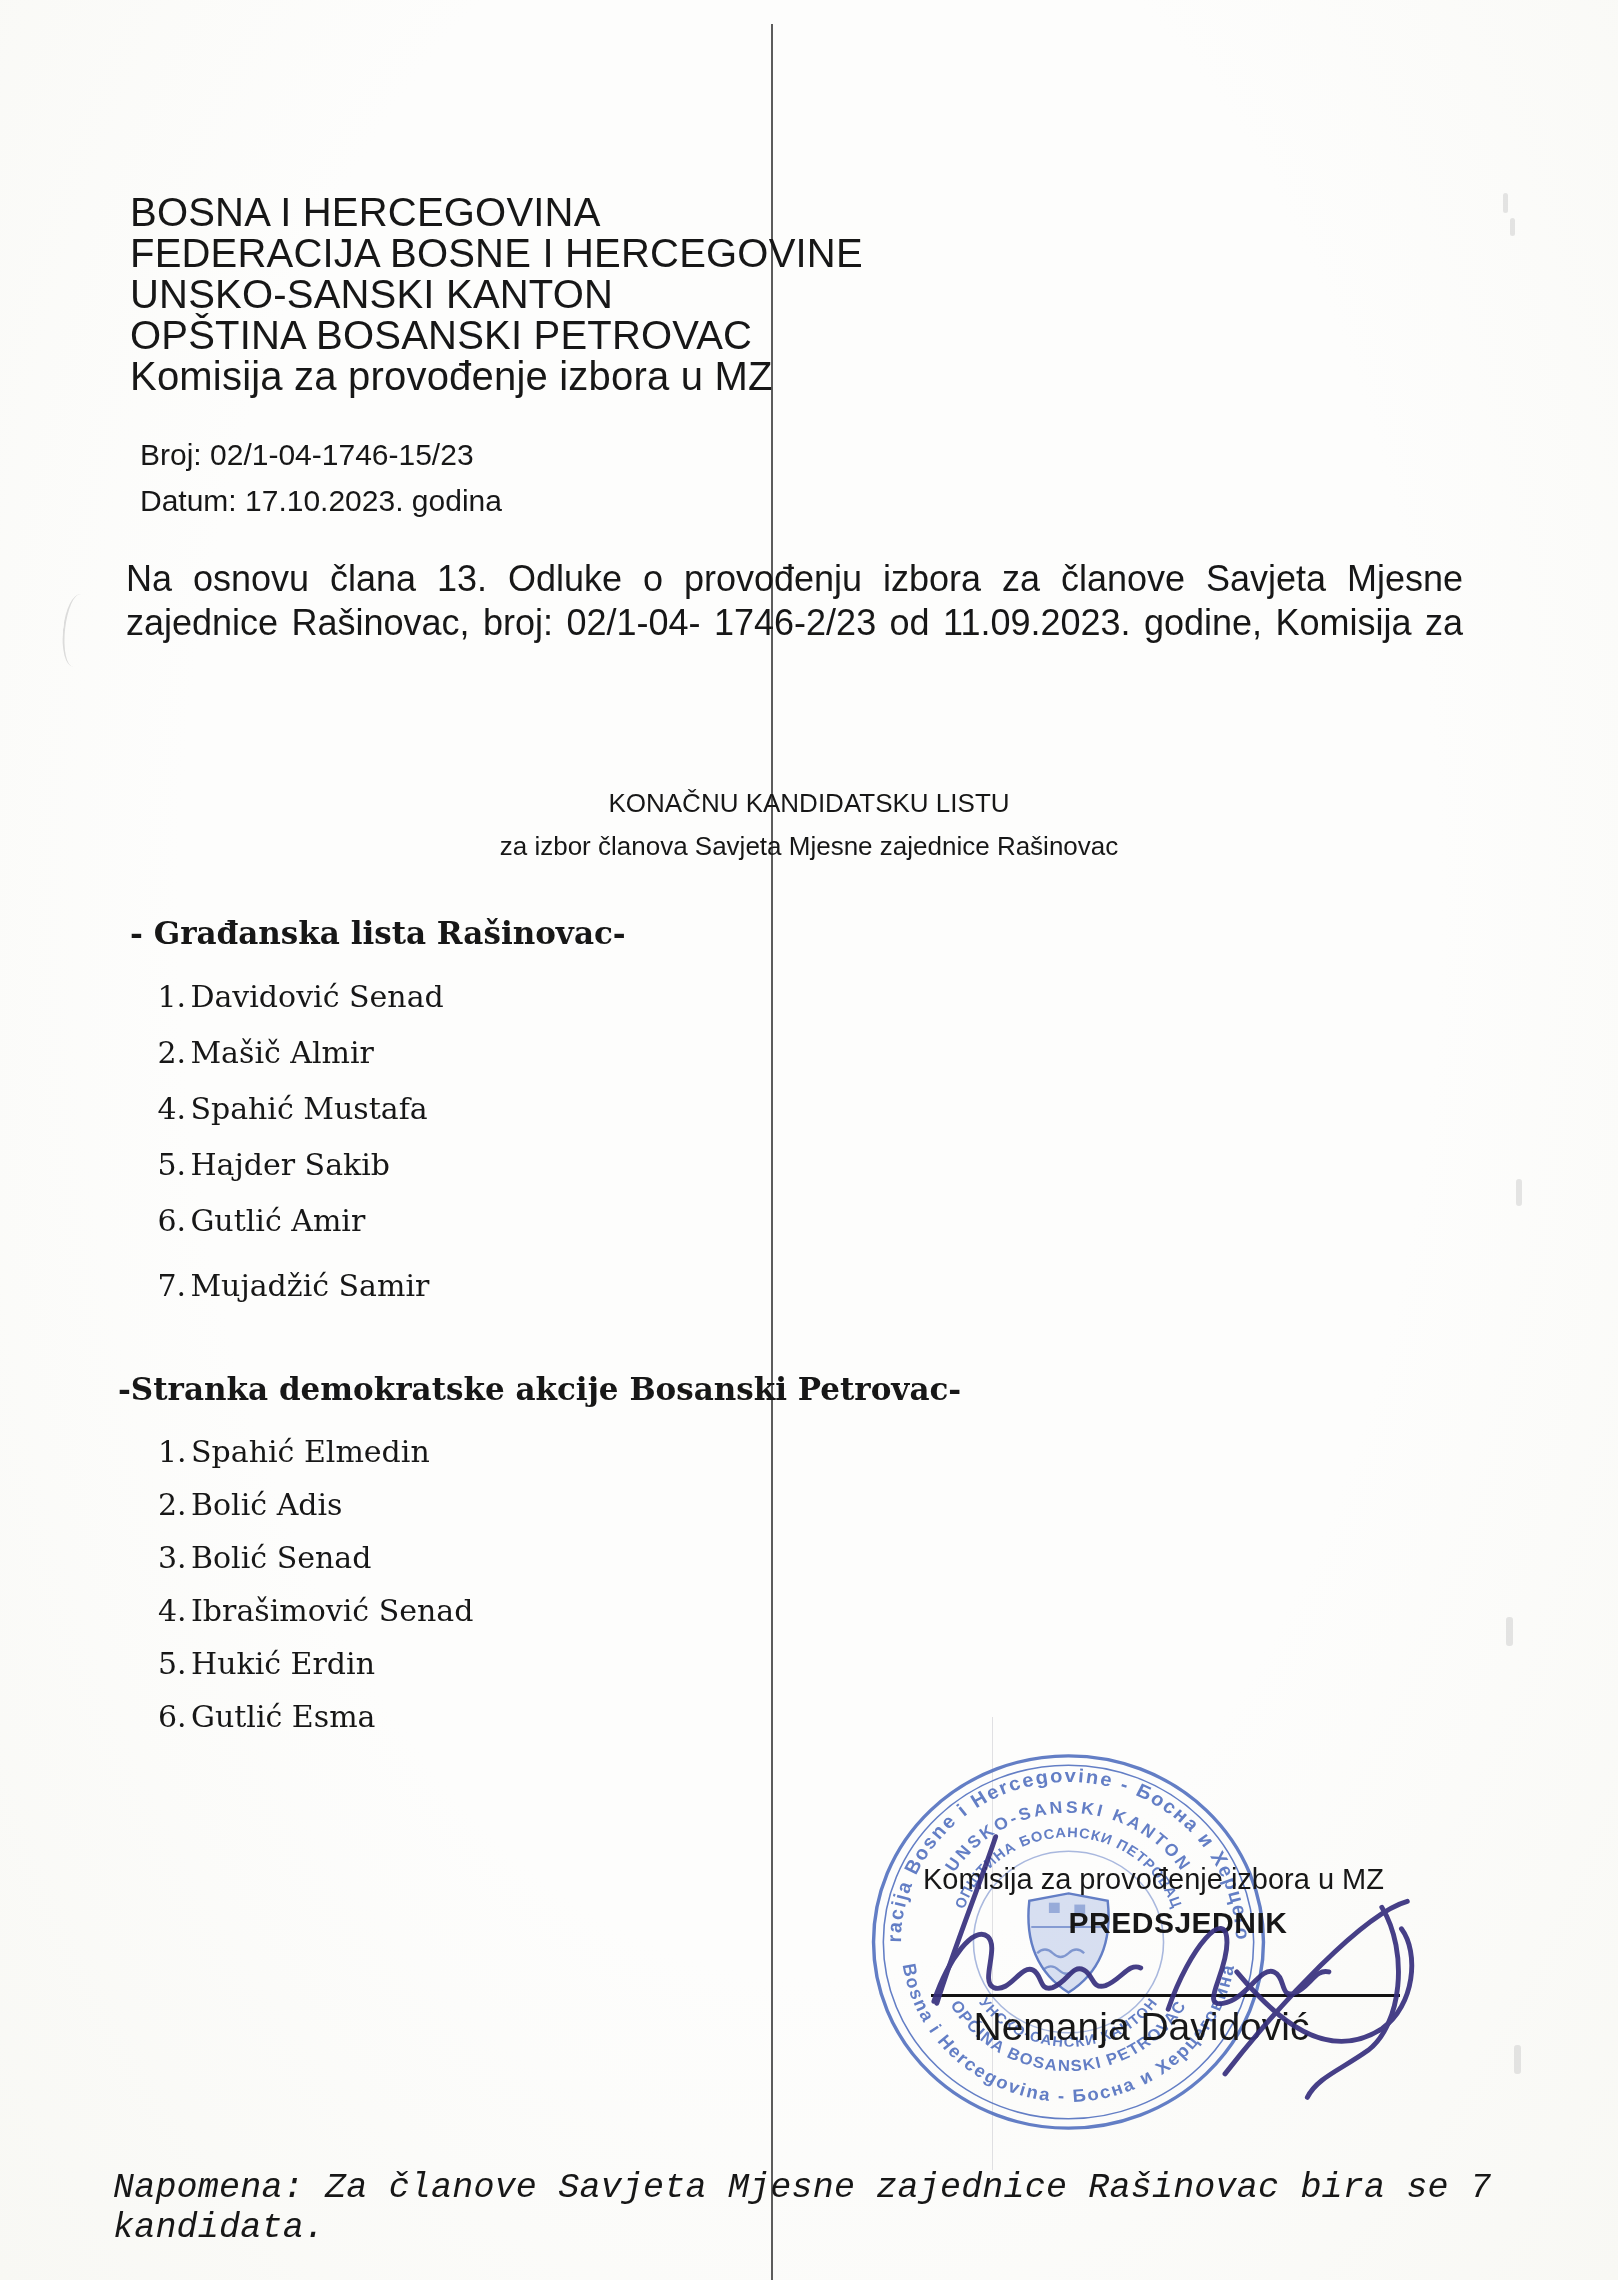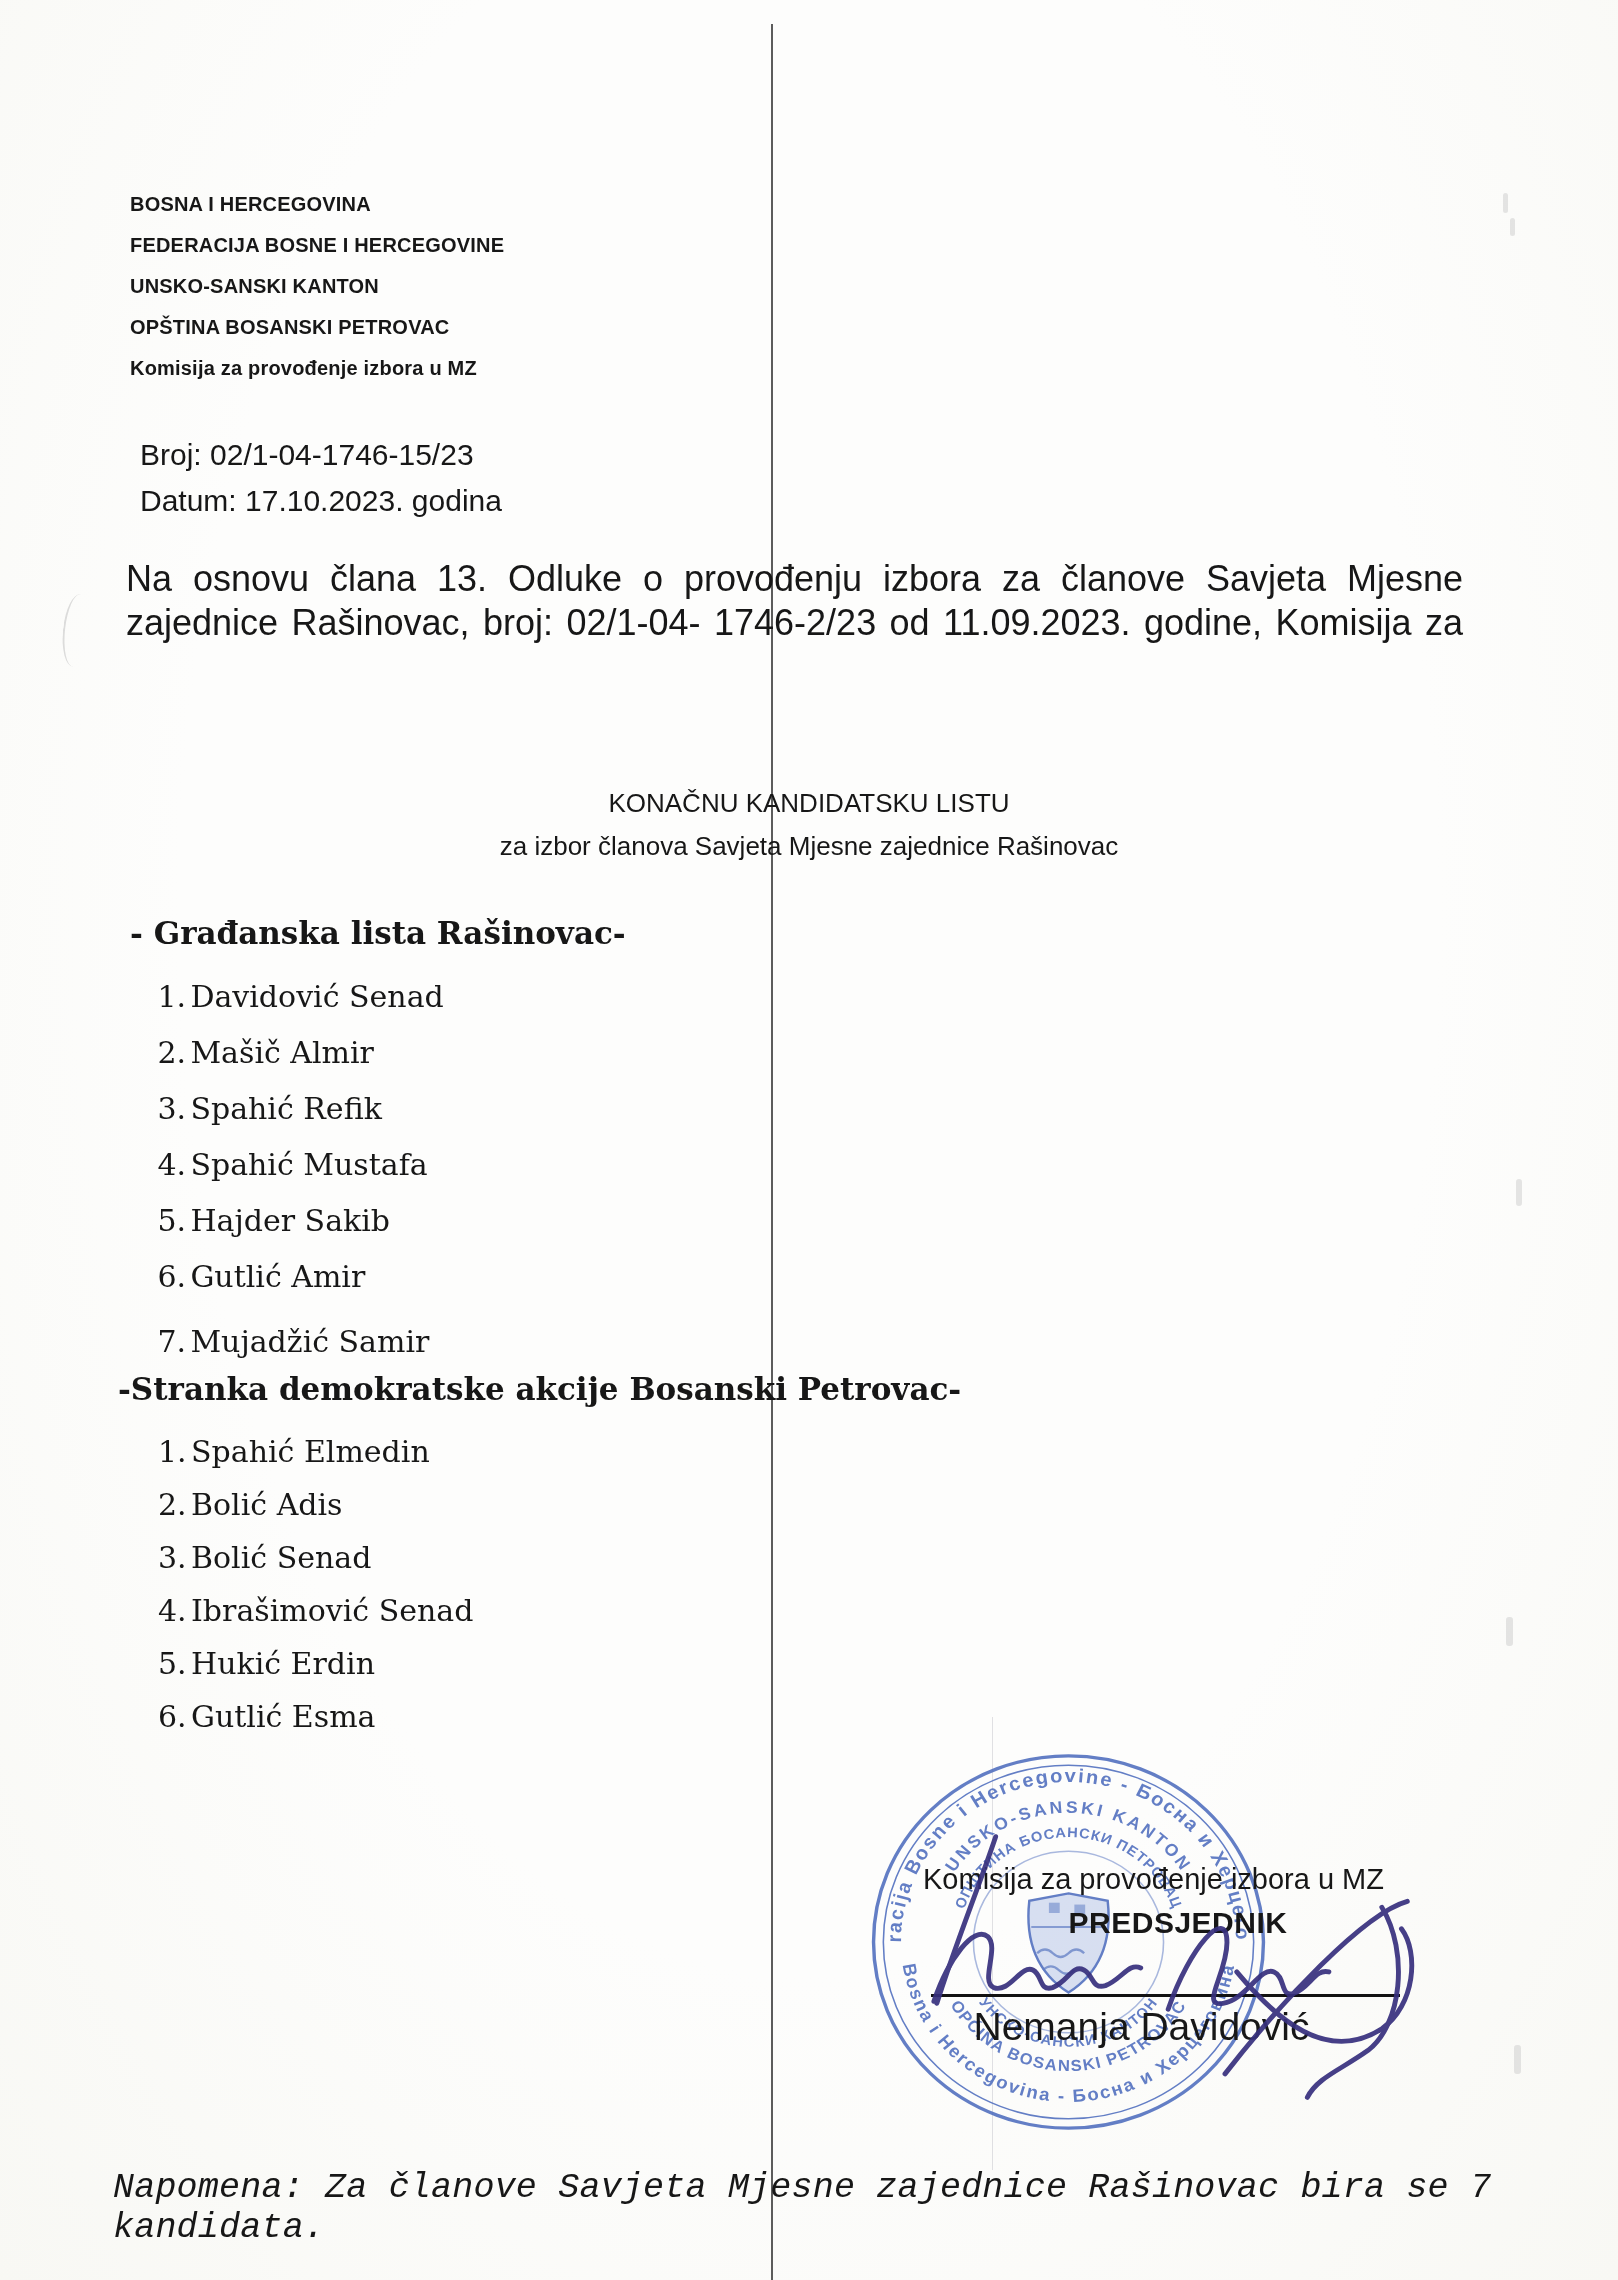--- a/index.html
+++ b/index.html
@@ -14,21 +14,21 @@
   }
   .abs{position:absolute;}
   .sans{font-family:"Liberation Sans",sans-serif;}
   .serif{font-family:"DejaVu Serif",serif;}
 
   
   .fold-main{left:771px;top:23.5px;width:2px;height:2257px;background:#3f3f3f;opacity:.85;}
   .fold-soft{left:992px;top:1717px;width:1px;height:453px;background:#7a7a8e;opacity:.22;}
 
   
-  .hdr{left:130px;top:184px;font-size:20px;line-height:41px;font-weight:bold;letter-spacing:0.2px;}
+  .hdr{left:130px;top:192px;font-size:40px;line-height:41px;font-weight:normal;letter-spacing:0.2px;}
 
   
   .meta{left:140px;top:432px;font-size:30px;line-height:46px;}
 
   
   .intro{left:126px;top:557px;width:1337px;font-size:36px;line-height:44px;}
   .jline{text-align:justify;text-align-last:justify;}
   .jlast{text-align:left;}
 
   
@@ -91,21 +91,20 @@
 
   <div class="abs title">
     <div>KONAČNU KANDIDATSKU LISTU</div>
     <div>za izbor članova Savjeta Mjesne zajednice Rašinovac</div>
   </div>
 
   <div class="abs clist list1 serif">
     <div class="lhead">- Građanska lista Rašinovac-</div>
     <div class="citem"><span class="cno">1.</span><span>Davidović Senad</span></div>
     <div class="citem"><span class="cno">2.</span><span>Mašič Almir</span></div>
-    <div class="citem"><span class="cno">3.</span><span>Spahić Refik</span></div>
     <div class="citem"><span class="cno">4.</span><span>Spahić Mustafa</span></div>
     <div class="citem"><span class="cno">5.</span><span>Hajder Sakib</span></div>
     <div class="citem"><span class="cno">6.</span><span>Gutlić Amir</span></div>
     <div class="citem gap"><span class="cno">7.</span><span>Mujadžić Samir</span></div>
   </div>
 
   <div class="abs clist list2 serif">
     <div class="lhead">-Stranka demokratske akcije Bosanski Petrovac-</div>
     <div class="citem"><span class="cno">1.</span><span>Spahić Elmedin</span></div>
     <div class="citem"><span class="cno">2.</span><span>Bolić Adis</span></div>

